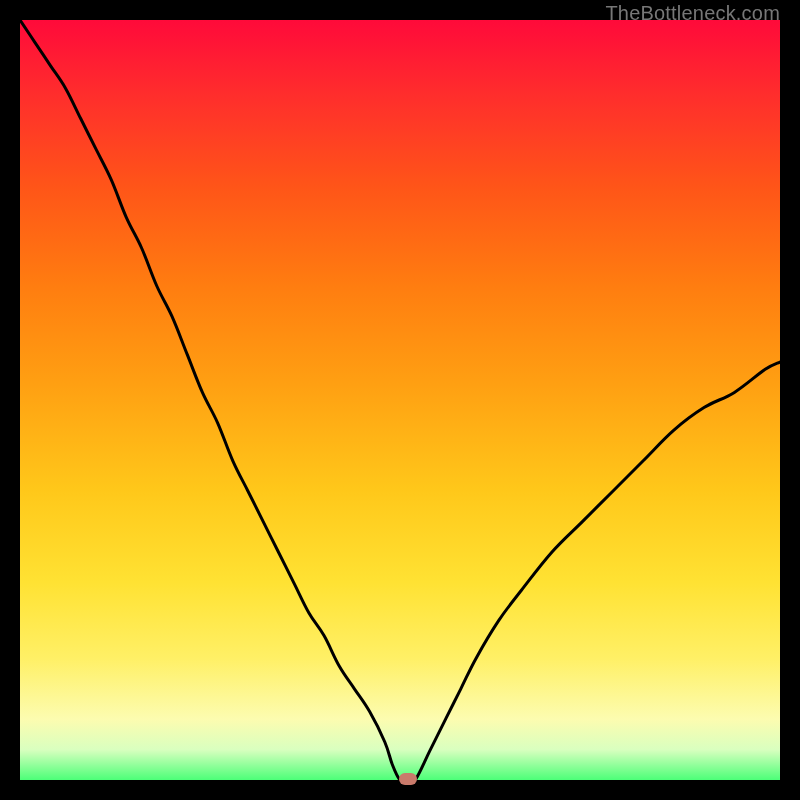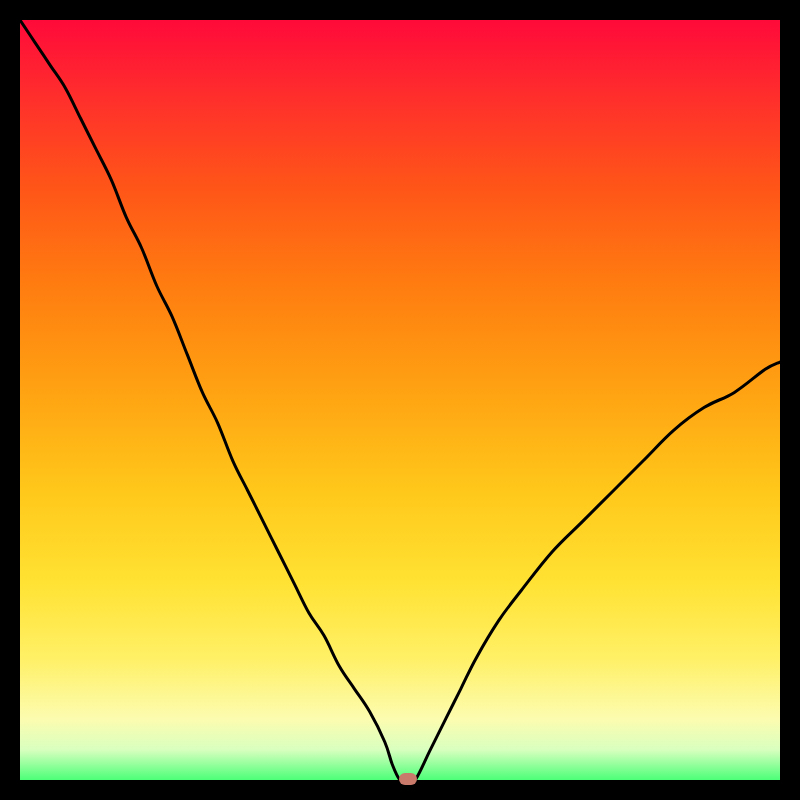--- a/index.html
+++ b/index.html
@@ -58,19 +58,20 @@
     width: 18px;
     height: 12px;
     background: #c97a6b;
     border-radius: 6px;
   }
 </style>
 </head>
 <body>
 
 <div class="frame">
+  <div class="watermark">TheBottleneck.com</div>
   <div class="plot">
     <svg class="curve" viewBox="0 0 760 760" preserveAspectRatio="none">
       <path id="curve-path" d="M 0.0 0.0 C 2.7 4.1, 9.7 14.6, 15.2 22.8 C 20.7 31.0, 24.9 37.4, 30.4 45.6 C 35.9 53.8, 40.1 58.8, 45.6 68.4 C 51.1 78.0, 55.3 87.9, 60.8 98.8 C 66.3 109.7, 70.5 118.3, 76.0 129.2 C 81.5 140.1, 85.7 147.3, 91.2 159.6 C 96.7 171.9, 100.9 185.3, 106.4 197.6 C 111.9 209.9, 116.1 215.7, 121.6 228.0 C 127.1 240.3, 131.3 253.7, 136.8 266.0 C 142.3 278.3, 146.5 284.1, 152.0 296.4 C 157.5 308.7, 161.7 320.7, 167.2 334.4 C 172.7 348.1, 176.9 360.1, 182.4 372.4 C 187.9 384.7, 192.1 390.5, 197.6 402.8 C 203.1 415.1, 207.3 428.5, 212.8 440.8 C 218.3 453.1, 222.5 460.3, 228.0 471.2 C 233.5 482.1, 237.7 490.7, 243.2 501.6 C 248.7 512.5, 252.9 521.1, 258.4 532.0 C 263.9 542.9, 268.1 551.5, 273.6 562.4 C 279.1 573.3, 283.3 583.2, 288.8 592.8 C 294.3 602.4, 298.5 606.0, 304.0 615.6 C 309.5 625.2, 313.7 636.4, 319.2 646.0 C 324.7 655.6, 328.9 660.6, 334.4 668.8 C 339.9 677.0, 344.1 682.0, 349.6 691.6 C 355.1 701.2, 360.7 712.4, 364.8 722.0 C 368.9 731.6, 369.7 738.0, 372.4 744.8 C 375.1 751.6, 377.3 757.3, 380.0 760.0 C 382.7 762.7, 384.9 760.0, 387.6 760.0 C 390.3 760.0, 391.1 765.5, 395.2 760.0 C 399.3 754.5, 404.9 740.5, 410.4 729.6 C 415.9 718.7, 420.1 710.1, 425.6 699.2 C 431.1 688.3, 435.3 679.7, 440.8 668.8 C 446.3 657.9, 449.2 650.7, 456.0 638.4 C 462.8 626.1, 470.6 612.7, 478.8 600.4 C 487.0 588.1, 492.0 582.3, 501.6 570.0 C 511.2 557.7, 521.1 544.3, 532.0 532.0 C 542.9 519.7, 551.5 512.5, 562.4 501.6 C 573.3 490.7, 581.9 482.1, 592.8 471.2 C 603.7 460.3, 612.3 451.7, 623.2 440.8 C 634.1 429.9, 642.7 420.0, 653.6 410.4 C 664.5 400.8, 673.1 394.4, 684.0 387.6 C 694.9 380.8, 703.5 379.2, 714.4 372.4 C 725.3 365.6, 736.6 355.1, 744.8 349.6 C 753.0 344.1, 757.3 343.4, 760.0 342.0 " fill="none" stroke="#000000" stroke-width="3" stroke-linecap="round" stroke-linejoin="round"></path>
     </svg>
     <div class="marker" id="marker" style="left: 378.6px; top: 753px; background: rgb(201, 122, 107);"></div>
   </div>
 </div>
 
 </body></html>

